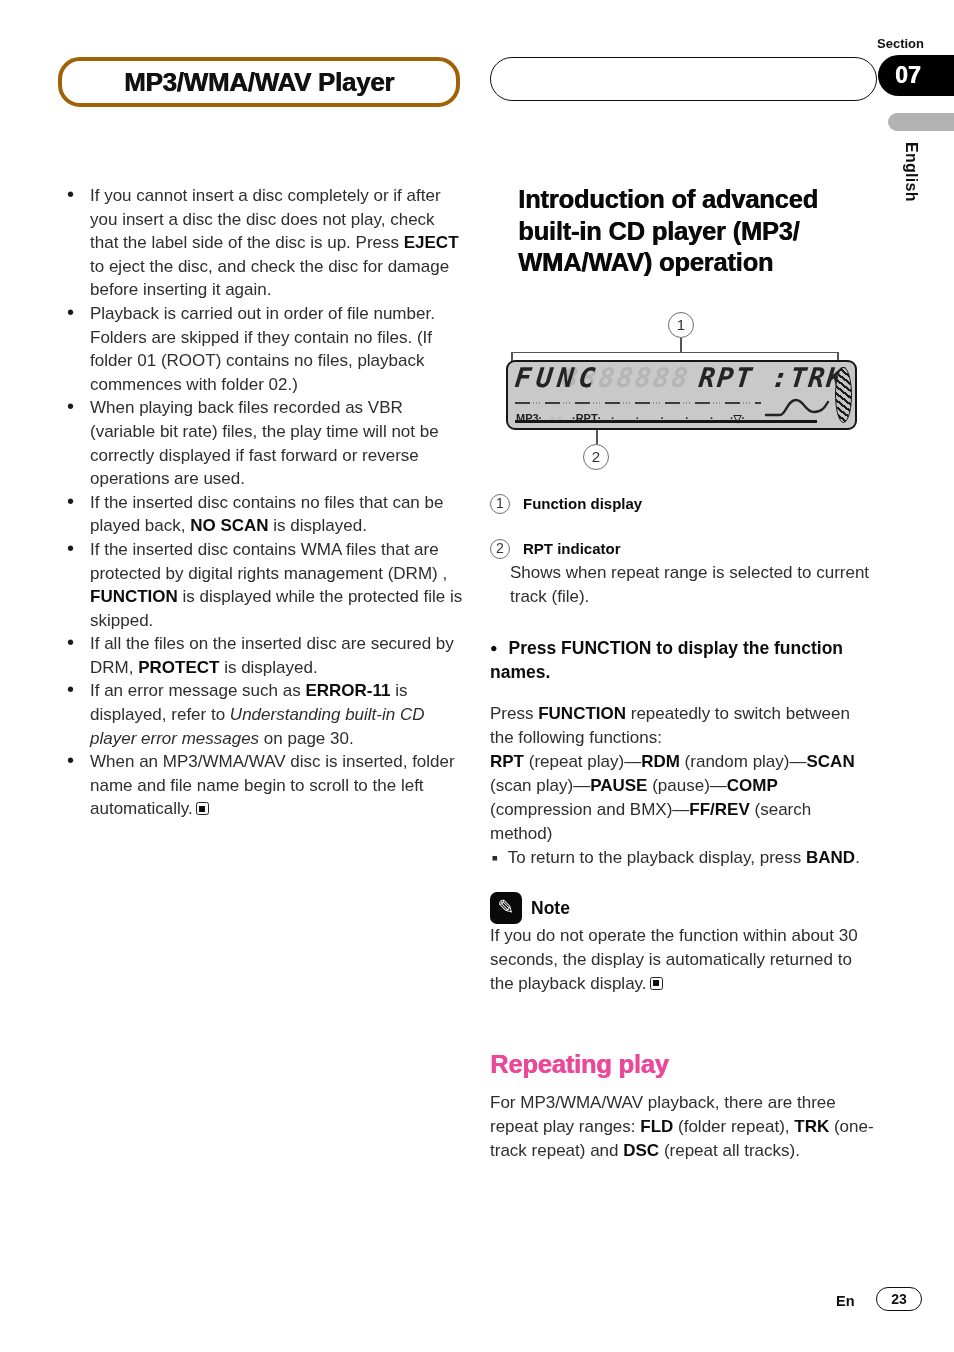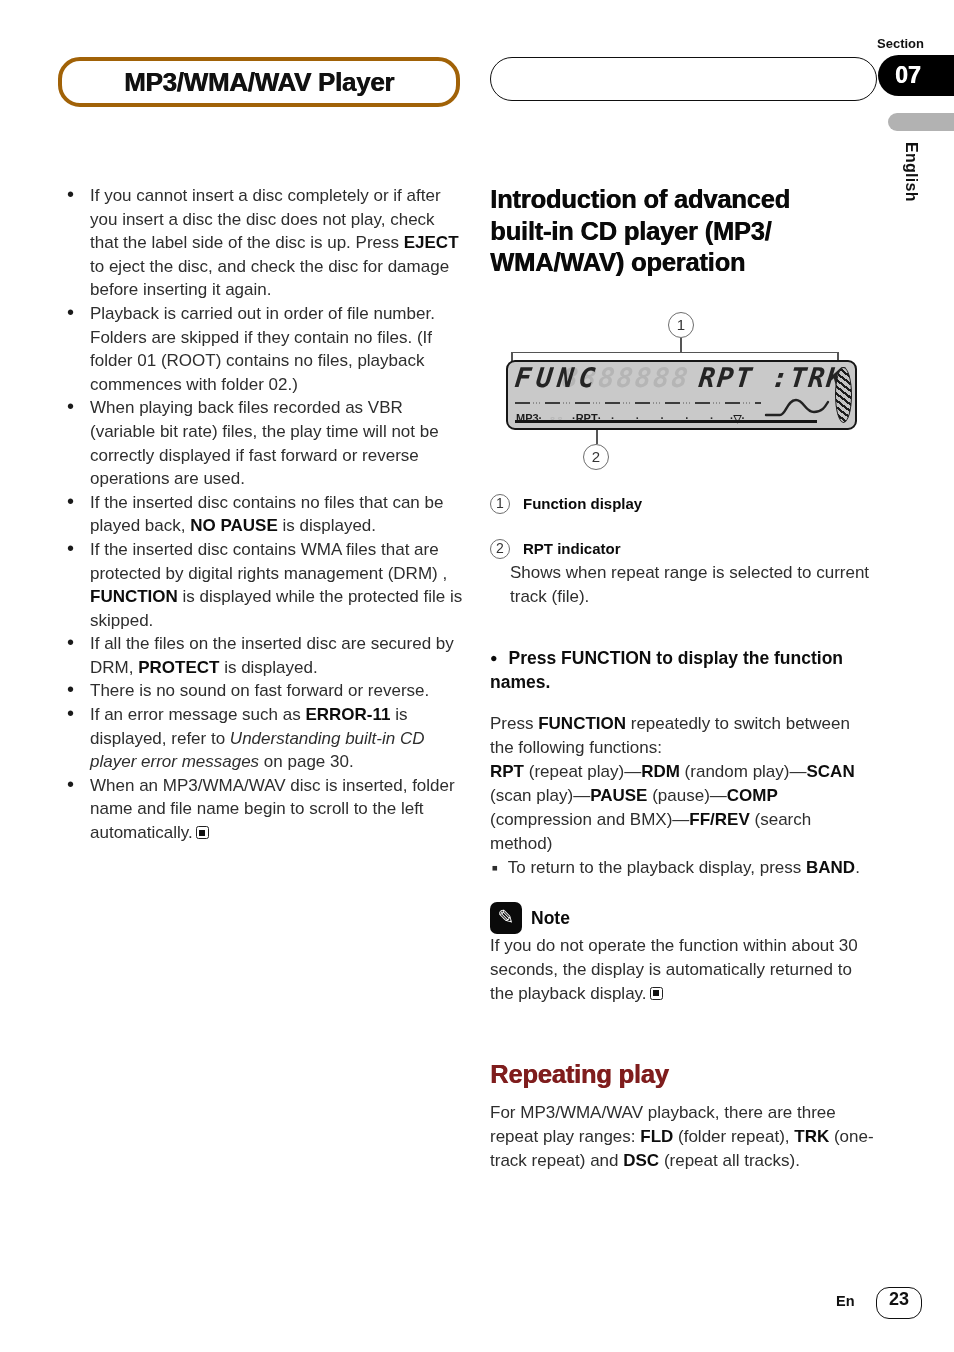--- a/index.html
+++ b/index.html
@@ -55,23 +55,24 @@
   }
 
   
   .col-right{
     position:absolute; left:490px; top:184px; width:386px;
     font-size:17px; line-height:24px; color:#2e2e2e;
   }
   .h1{
     font-size:25.5px; line-height:31.5px; font-weight:bold; color:#0a0a0a;
     letter-spacing:-0.2px;
+    margin-left:28px;
   }
   .h2{
-    font-size:25.5px; line-height:32px; font-weight:bold; color:#7f1d1d;
+    font-size:25.5px; line-height:32px; font-weight:bold; color:#ec4899;
     letter-spacing:-0.2px; margin-top:52px;
   }
 
   
   .figure{position:relative; height:158px; margin-top:33px;}
   .callout{
     position:absolute; width:26px; height:26px; border:1.4px solid #6e6e6e;
     border-radius:50%; box-sizing:border-box; background:#fff;
     font-size:15px; line-height:23px; text-align:center; color:#333;
   }
@@ -124,21 +125,21 @@
   .legend-item:first-child{margin-top:0;}
   .num-circle{
     position:absolute; left:0; top:2px; width:20px; height:20px;
     border:1.3px solid #6e6e6e; border-radius:50%; box-sizing:border-box;
     font-size:14px; line-height:17px; text-align:center; color:#333;
   }
   .legend-label{font-size:15px; font-weight:bold; color:#0a0a0a; line-height:24px;}
   .legend-desc{margin-left:-13px; line-height:24px;}
 
   
-  .cmd{margin-top:37px; font-size:17.5px; font-weight:bold; color:#0a0a0a; line-height:24px;}
+  .cmd{margin-top:27px; font-size:17.5px; font-weight:bold; color:#0a0a0a; line-height:24px;}
   .cmd .dot{font-size:12.5px; margin-right:11px; vertical-align:1.5px;}
   .para{line-height:24px;}
   .subli .sq{font-size:9.5px; margin-right:10px; vertical-align:2px; margin-left:2px;}
 
   
   .note-head{display:flex; align-items:center; gap:9px; margin-top:22px;}
   .note-icon{
     width:32px; height:32px; background:#0a0a0a; border-radius:7px;
     color:#fff; font-size:20px; line-height:31px; text-align:center;
   }
@@ -147,23 +148,23 @@
 
   .endmark{
     display:inline-block; width:11px; height:11px; border:1.3px solid #222;
     border-radius:2.5px; margin-left:3px; vertical-align:-1px; position:relative;
   }
   .endmark::after{content:""; position:absolute; inset:2.5px; background:#111;}
 
   
   .foot-lang{position:absolute; left:836px; top:1293px; font-size:14.5px; font-weight:bold;}
   .foot-page{
-    position:absolute; left:876px; top:1287px; width:46px; height:32px;
+    position:absolute; left:876px; top:1287px; width:46px; height:24px;
     border:1.7px solid #0f0f0f; border-radius:13px; box-sizing:border-box;
-    font-size:18px; font-weight:bold; text-align:center; line-height:22px;
+    font-size:14px; font-weight:bold; text-align:center; line-height:22px;
   }
 </style>
 </head>
 <body>
 
 <div class="page">
 
   <div class="title-box heavy">
     <span>MP3/WMA/WAV Player</span>
   </div>
@@ -171,24 +172,23 @@
   <div class="section-label">Section</div>
   <div class="section-num heavy">07</div>
   <div class="gray-tab"></div>
   <div class="lang-tab">English</div>
 
   <div class="col-left">
     <ul>
         <li><span>If you cannot insert a disc completely or if after you insert a disc the disc does not play, check that the label side of the disc is up. Press </span><span class="b">EJECT</span><span> to eject the disc, and check the disc for damage before inserting it again.</span></li>
         <li><span>Playback is carried out in order of file number. Folders are skipped if they contain no files. (If folder 01 (ROOT) contains no files, playback commences with folder 02.)</span></li>
         <li><span>When playing back files recorded as VBR (variable bit rate) files, the play time will not be correctly displayed if fast forward or reverse operations are used.</span></li>
-        <li><span>If the inserted disc contains no files that can be played back, </span><span class="b">NO PAUSE</span><span> is displayed.</span></li>
+        <li><span>If the inserted disc contains no files that can be played back, </span><span class="b">NO SCAN</span><span> is displayed.</span></li>
         <li><span>If the inserted disc contains WMA files that are protected by digital rights management (DRM) , </span><span class="b">FUNCTION</span><span> is displayed while the protected file is skipped.</span></li>
         <li><span>If all the files on the inserted disc are secured by DRM, </span><span class="b">PROTECT</span><span> is displayed.</span></li>
-        <li><span>There is no sound on fast forward or reverse.</span></li>
         <li><span>If an error message such as </span><span class="b">ERROR-11</span><span> is displayed, refer to </span><span class="i">Understanding built-in CD player error messages</span><span> on page 30.</span></li>
         <li><span>When an MP3/WMA/WAV disc is inserted, folder name and file name begin to scroll to the left automatically.</span><span class="endmark"></span></li>
       </ul>
   </div>
 
   <div class="col-right">
 
     <div class="h1 heavy">
         <div>Introduction of advanced</div>
         <div>built-in CD player (MP3/</div>

